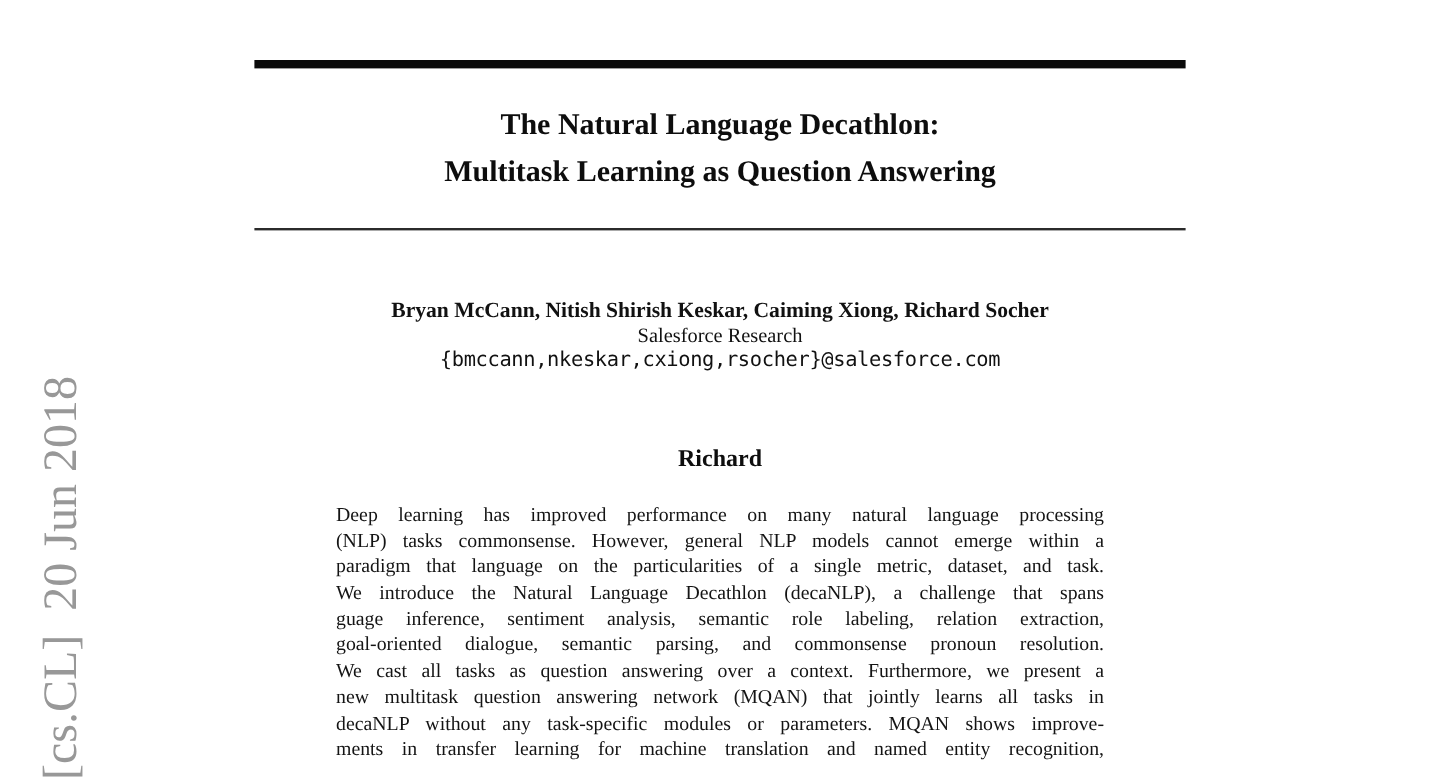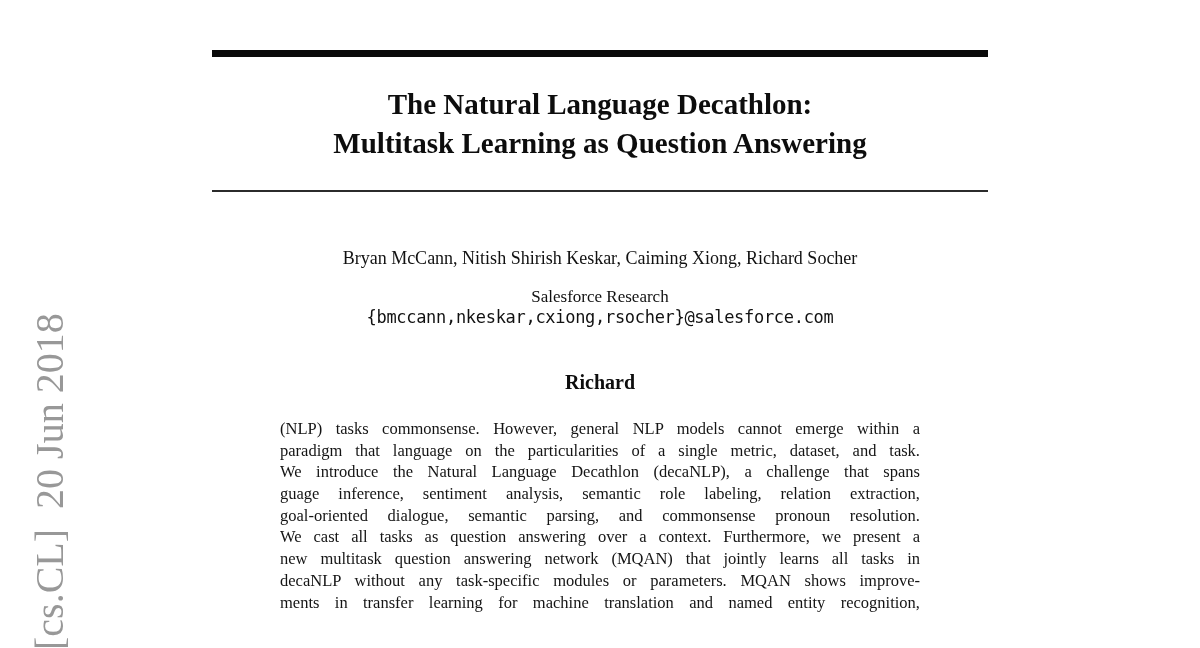--- a/index.html
+++ b/index.html
@@ -52,40 +52,39 @@
     background: #2b2b2b;
   }
 
   .title-block {
     position: absolute;
     left: 212px;
     top: 85px;
     width: 776px;
     text-align: center;
     font-weight: bold;
-    font-size: 29px;
+    font-size: 25px;
     line-height: 39px;
     color: #0d0d0d;
   }
 
   .author-block {
     position: absolute;
     left: 212px;
     top: 248px;
     width: 776px;
     text-align: center;
     line-height: 21px;
   }
   .authors {
-    font-weight: normal;
+    font-weight: bold;
     font-size: 18px;
   }
   .affiliation {
     font-size: 17px;
-    margin-top: 17px;
   }
   .emails {
     font-family: "DejaVu Sans Mono", "Liberation Mono", monospace;
     font-size: 17px;
     letter-spacing: -0.3px;
   }
 
   .abstract-heading {
     position: absolute;
     left: 212px;
@@ -132,20 +131,21 @@
 
   <div class="author-block">
     <div class="authors">Bryan McCann, Nitish Shirish Keskar, Caiming Xiong, Richard Socher</div>
     <div class="affiliation">Salesforce Research</div>
     <div class="emails">{bmccann,nkeskar,cxiong,rsocher}@salesforce.com</div>
   </div>
 
   <div class="abstract-heading">Richard</div>
 
   <div class="abstract-body">
+    <div class="abs-line">Deep learning has improved performance on many natural language processing</div>
     <div class="abs-line">(NLP) tasks commonsense. However, general NLP models cannot emerge within a</div>
     <div class="abs-line">paradigm that language on the particularities of a single metric, dataset, and task.</div>
     <div class="abs-line">We introduce the Natural Language Decathlon (decaNLP), a challenge that spans</div>
     <div class="abs-line">guage inference, sentiment analysis, semantic role labeling, relation extraction,</div>
     <div class="abs-line">goal-oriented dialogue, semantic parsing, and commonsense pronoun resolution.</div>
     <div class="abs-line">We cast all tasks as question answering over a context. Furthermore, we present a</div>
     <div class="abs-line">new multitask question answering network (MQAN) that jointly learns all tasks in</div>
     <div class="abs-line">decaNLP without any task-specific modules or parameters. MQAN shows improve-</div>
     <div class="abs-line">ments in transfer learning for machine translation and named entity recognition,</div>
   </div>

